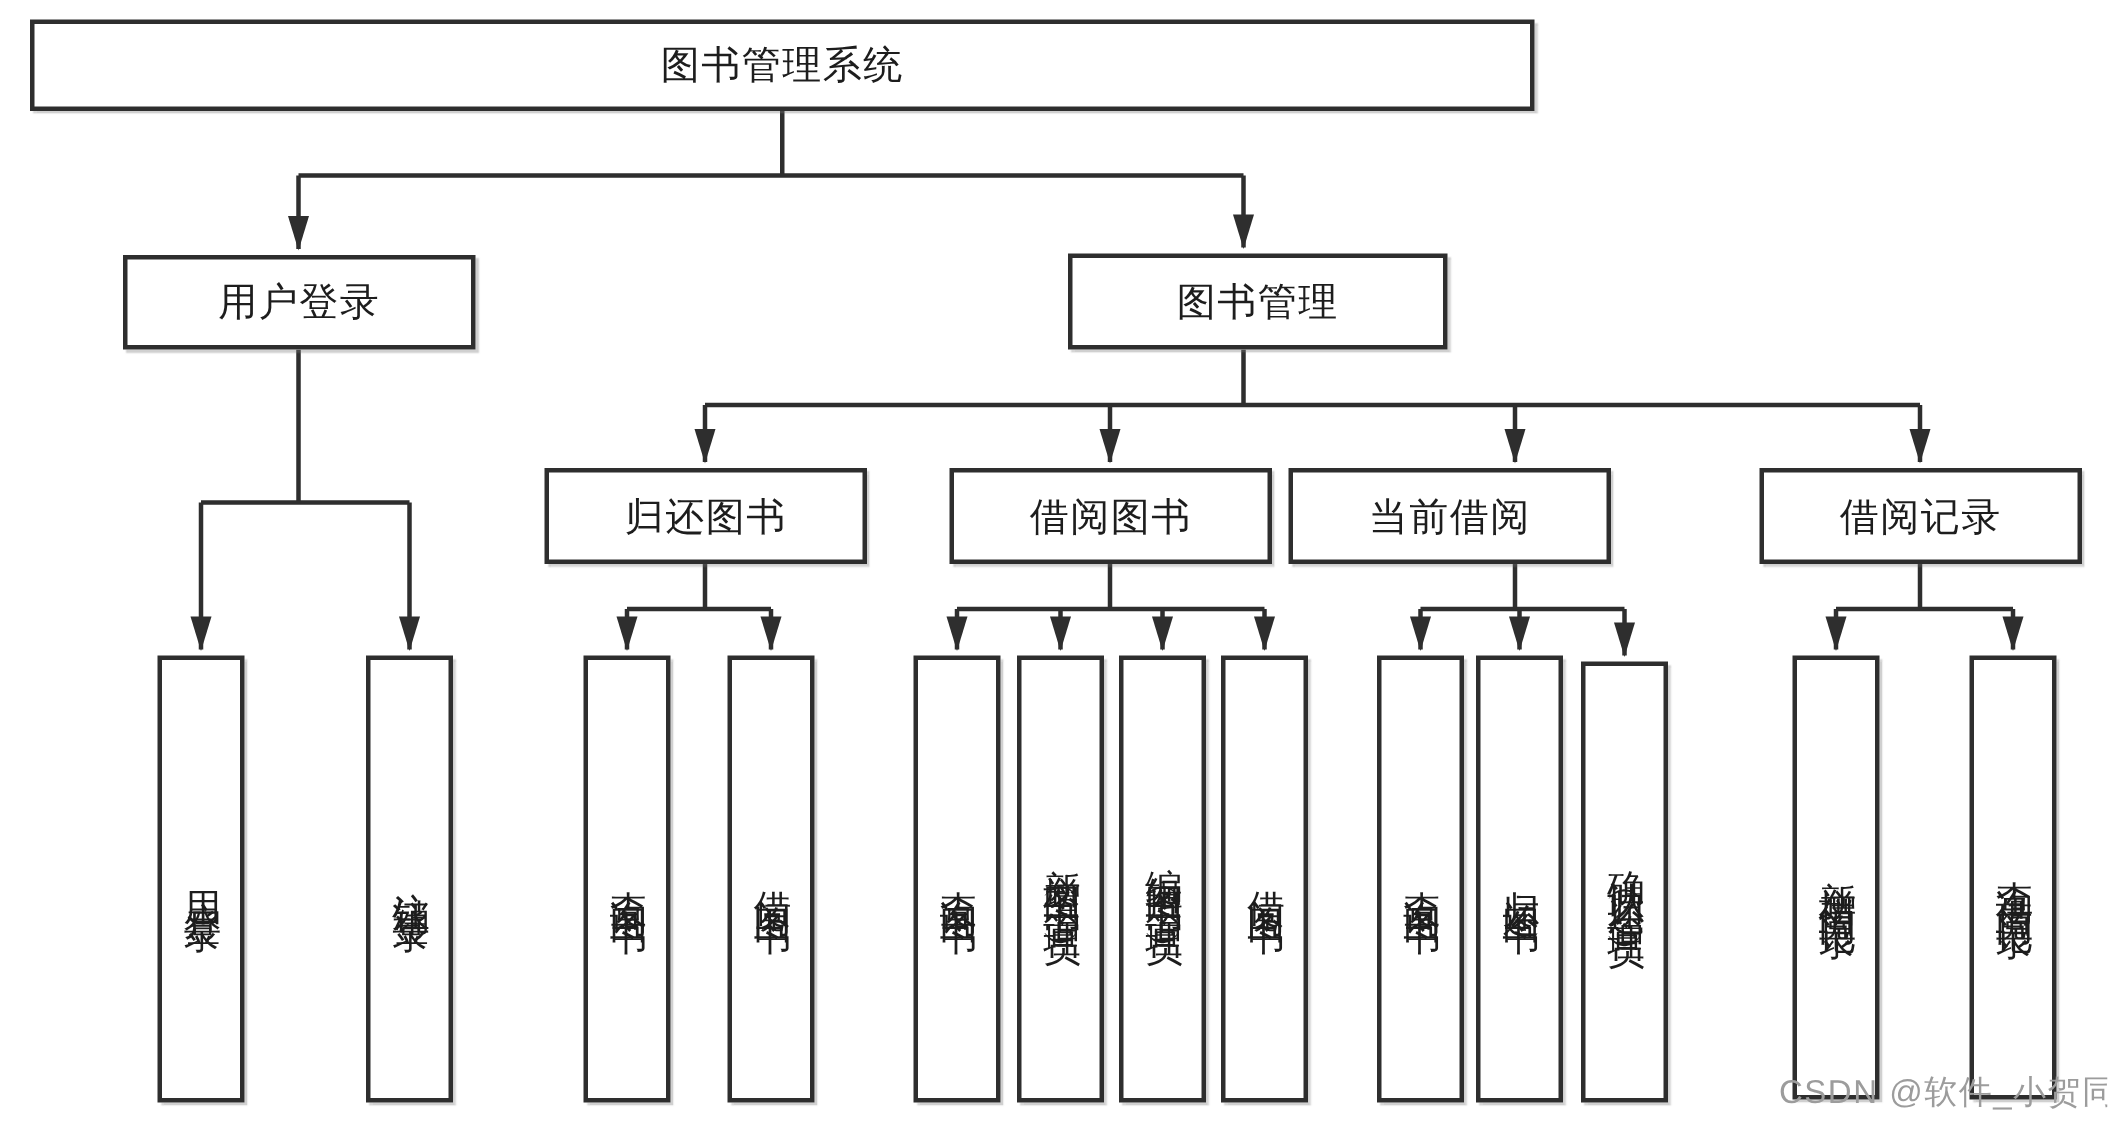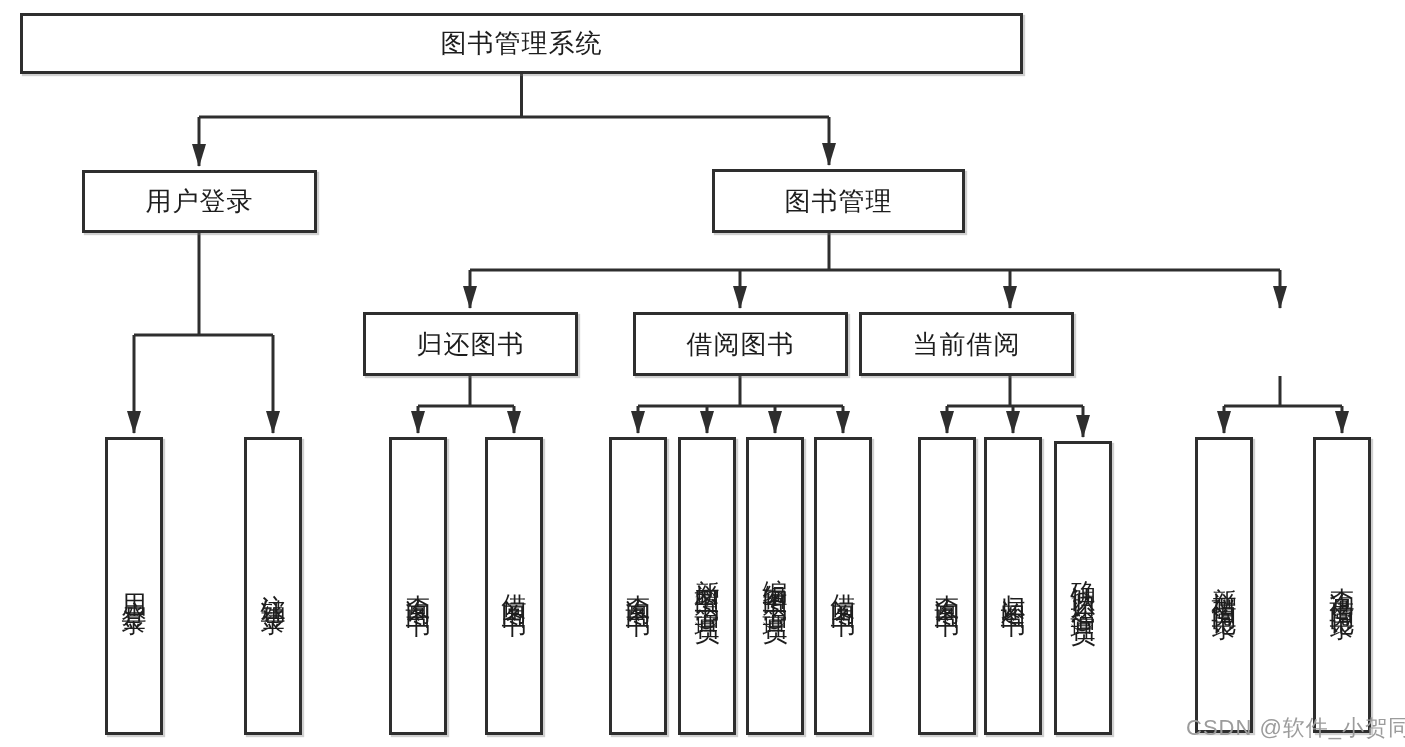--- a/index.html
+++ b/index.html
@@ -98,20 +98,21 @@
   </svg>
 
   <div class="node" style="left:20px; top:13px; width:1003px; height:61px;">图书管理系统</div>
 
   <div class="node" style="left:82px; top:170px; width:235px; height:63px;">用户登录</div>
   <div class="node" style="left:712px; top:169px; width:253px; height:64px;">图书管理</div>
 
   <div class="node" style="left:363px; top:312px; width:215px; height:64px;">归还图书</div>
   <div class="node" style="left:633px; top:312px; width:215px; height:64px;">借阅图书</div>
   <div class="node" style="left:859px; top:312px; width:215px; height:64px;">当前借阅</div>
+  <div class="node" style="left:1173px; top:312px; width:215px; height:64px;">借阅记录</div>
 
   <div class="node vbox" style="left:105px; top:437px; width:58px; height:298px;">用户登录</div>
   <div class="node vbox" style="left:244px; top:437px; width:58px; height:298px;">注销登录</div>
 
   <div class="node vbox" style="left:389px; top:437px; width:58px; height:298px;">查询图书</div>
   <div class="node vbox" style="left:485px; top:437px; width:58px; height:298px;">借阅图书</div>
 
   <div class="node vbox" style="left:609px; top:437px; width:58px; height:298px;">查询图书</div>
   <div class="node vbox" style="left:678px; top:437px; width:58px; height:298px;">新增图书（管理员）</div>
   <div class="node vbox" style="left:746px; top:437px; width:58px; height:298px;">编辑图书（管理员）</div>

